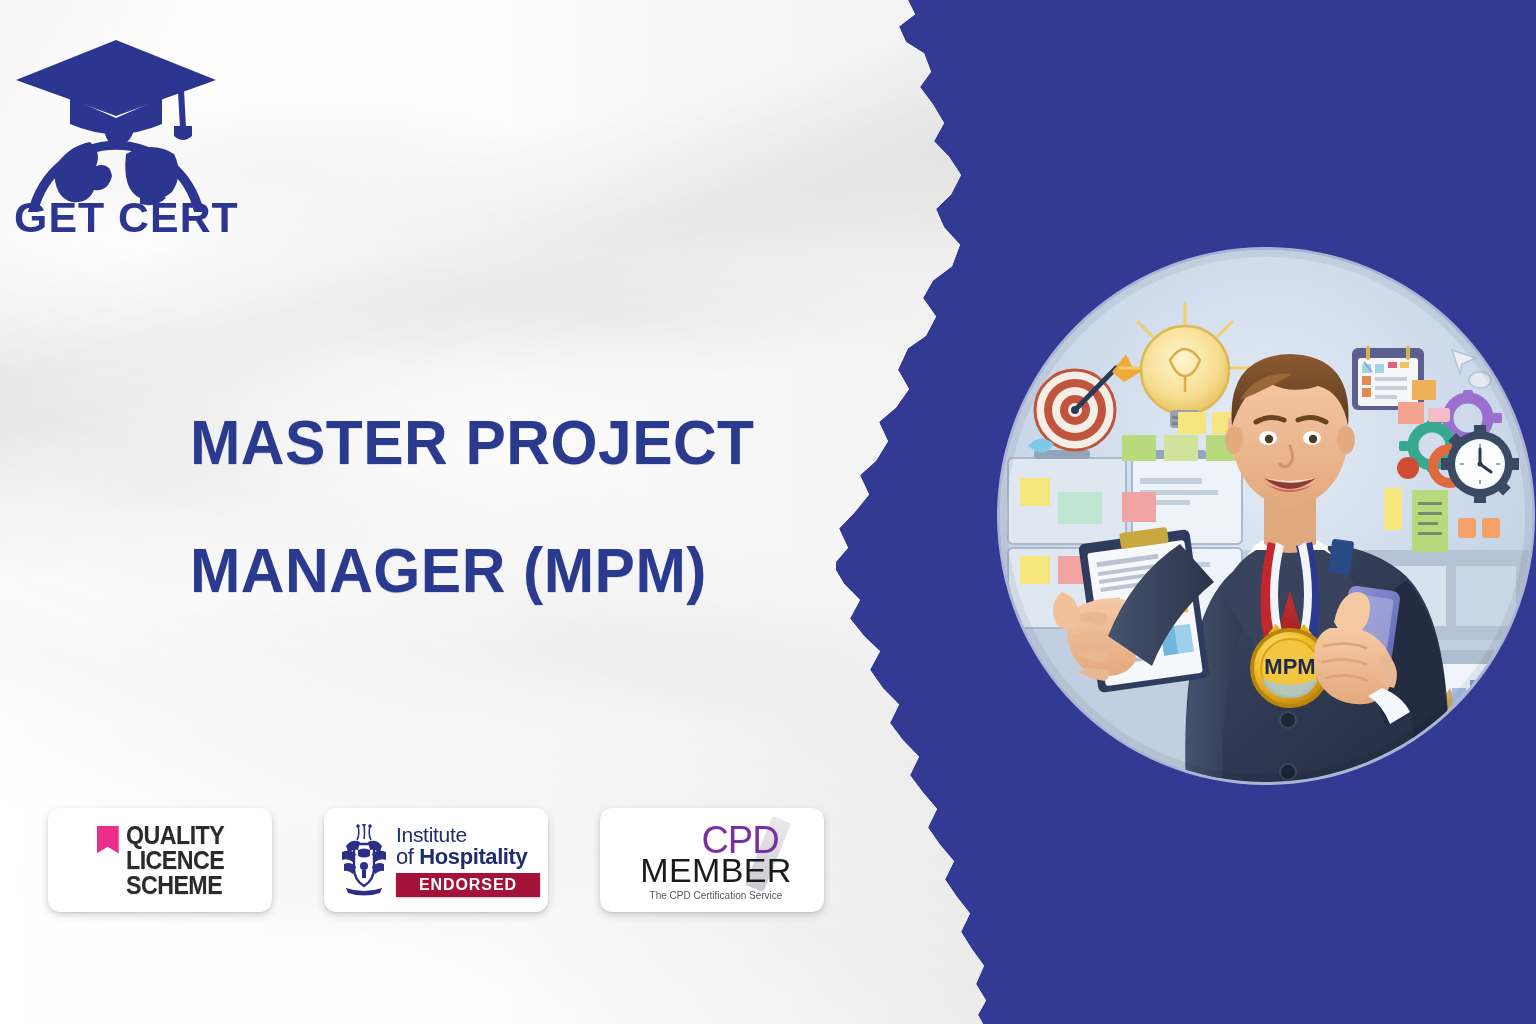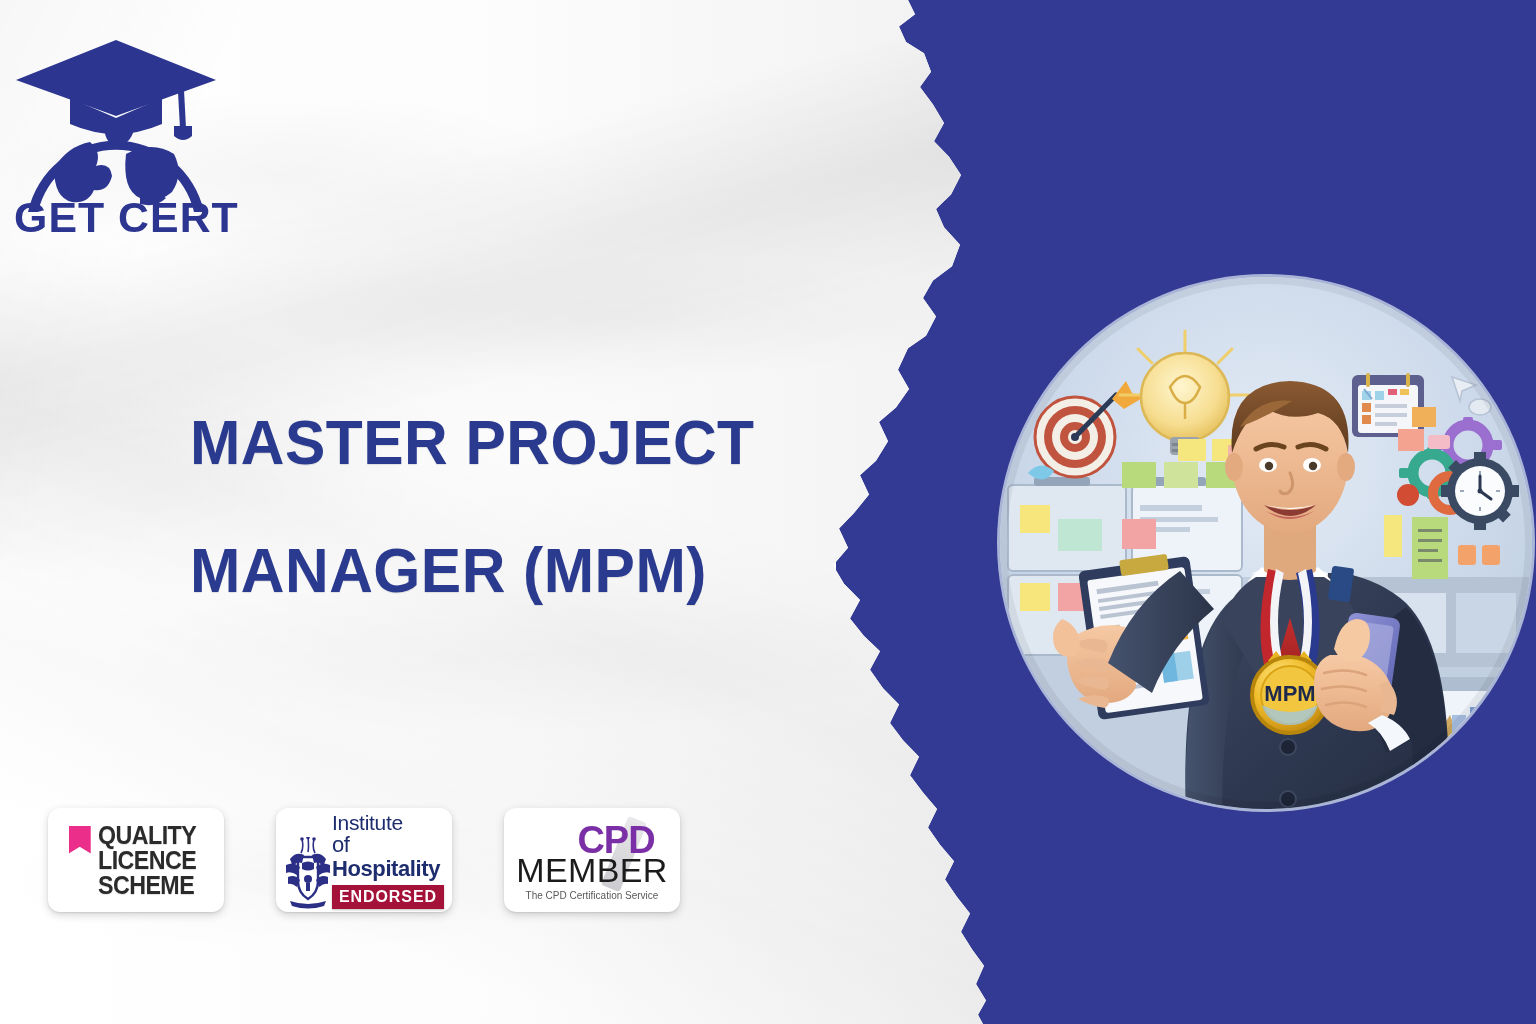--- a/index.html
+++ b/index.html
@@ -85,47 +85,48 @@
     text-shadow:0 1px 1px rgba(0,0,0,0.10);
   }
   .headline .l2 { display:block; }
 
   
   .badges {
     position:absolute; left:48px; top:808px;
     display:flex; gap:52px;
   }
   .badge-card {
-    width:176px; height:104px;
+    width:224px; height:104px;
     background:#ffffff;
     border-radius:12px;
     box-shadow:0 3px 9px rgba(0,0,0,0.16), 0 1px 2px rgba(0,0,0,0.10);
     display:flex; align-items:center; justify-content:center;
     overflow:hidden;
     position:relative;
+    padding-left:8px;
   }
 
   
   .qls { display:flex; align-items:flex-start; gap:7px; padding:0 10px; }
   .qls-ribbon {
     width:22px; height:28px; flex:0 0 auto;
     background:#ec2e8b;
     clip-path:polygon(0 0, 100% 0, 100% 100%, 50% 76%, 0 100%);
     margin-top:3px;
   }
   .qls-text {
     font-weight:800; font-size:25px; line-height:25px;
     color:#2b2b2b; letter-spacing:-0.6px;
     transform:scaleX(0.93); transform-origin:left top;
     text-shadow:0 1px 1px rgba(0,0,0,0.12);
   }
   .qls-text span { display:block; }
 
   
-  .ioh { display:flex; align-items:flex-end; gap:0; padding:0 8px; width:100%; }
+  .ioh { display:flex; align-items:flex-start; gap:8px; padding:0 8px; width:100%; }
   .ioh-crest { width:48px; height:72px; flex:0 0 auto; }
   .ioh-right { flex:1 1 auto; }
   .ioh-l1 { font-size:21px; color:#1e2d6e; line-height:21px; letter-spacing:-0.3px; }
   .ioh-l2 { font-size:22px; color:#1e2d6e; line-height:24px; letter-spacing:-0.4px; }
   .ioh-l2 b { font-weight:700; }
   .ioh-bar {
     margin-top:4px;
     background:#a4123a;
     color:#ffffff;
     font-size:16px; font-weight:800; letter-spacing:0.9px;
@@ -137,40 +138,40 @@
   .cpd { text-align:center; width:100%; position:relative; padding-top:4px; }
   .cpd-swoosh {
     position:absolute; right:46px; top:-2px;
     width:20px; height:74px;
     background:linear-gradient(180deg,#e8e8ea,#c9c9ce);
     transform:rotate(22deg);
     border-radius:3px;
     opacity:0.95;
   }
   .cpd-mark {
-    font-size:38px; font-weight:700; color:#7b2fa6;
+    font-size:38px; font-weight:400; color:#7b2fa6;
     line-height:34px; letter-spacing:-1px; position:relative; z-index:2;
     filter:blur(0.3px);
     margin-left:48px;
   }
   .cpd-member {
     font-size:34px; font-weight:500; color:#1b1b1b;
     line-height:26px; letter-spacing:0.4px; position:relative; z-index:2;
     filter:blur(0.25px);
   }
   .cpd-sub {
     font-size:10px; color:#3a3a3a; line-height:11px;
     margin-top:7px; position:relative; z-index:2;
     filter:blur(0.7px); opacity:0.85;
   }
 
   
   .hero-circle {
     position:absolute;
-    left:1000px; top:277px;
+    left:1000px; top:250px;
     width:532px; height:532px;
     border-radius:50%;
     overflow:hidden;
     box-shadow:0 0 0 3px rgba(210,222,238,0.75);
     background:#cfdaea;
   }
   .hero-svg { display:block; width:532px; height:532px; }
 </style>
 </head>
 <body>

